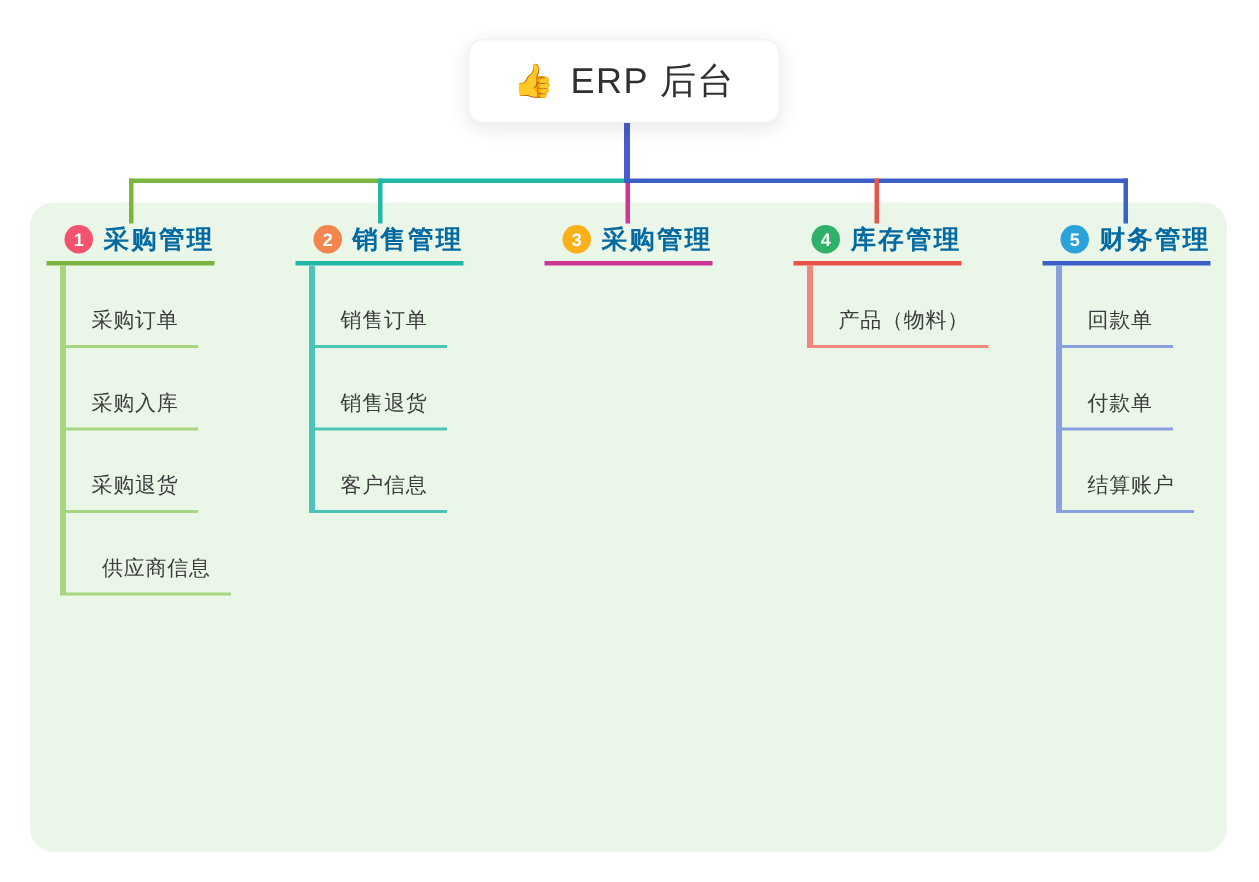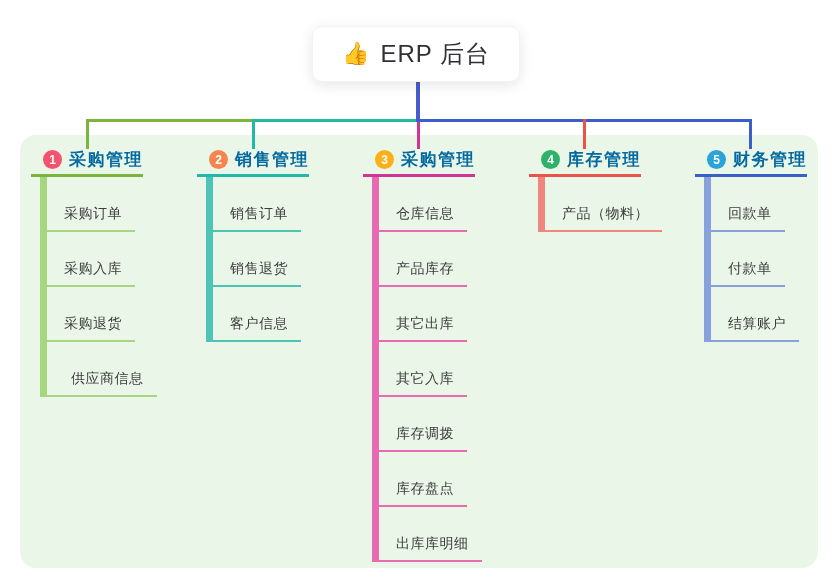--- a/index.html
+++ b/index.html
@@ -35,21 +35,21 @@
   .b3 { left:529px; }
   .b4 { left:695px; }
 
   .branch-title { display:flex; align-items:center; gap:7px; width:112px; height:28px;
     padding:0 0 4px 12px; border-bottom:3px solid #ccc; }
   .badge { flex:0 0 auto; width:19px; height:19px; border-radius:50%;
     color:#fff; font-size:12px; font-weight:700;
     display:flex; align-items:center; justify-content:center; }
   .branch-title .t { font-size:17px; font-weight:600; color:#0369a1; letter-spacing:1.5px; white-space:nowrap; }
 
-  .branch-items { margin-left:9px; border-left:7px solid #14b8a6; }
+  .branch-items { margin-left:9px; border-left:4px solid #14b8a6; }
   .item { height:55px; display:flex; align-items:flex-end; }
   .item-label { font-size:14px; color:#3c3c3c; letter-spacing:0.5px; line-height:1.1;
     padding:0 13px 9px 17px; border-bottom:2px solid #ccc; white-space:nowrap; }
 </style>
 </head>
 <body>
 
 <div class="panel" style="background: rgb(234, 246, 232);"></div>
 
 <div class="conn stem" style="background: rgb(74, 92, 201);"></div>
@@ -102,43 +102,20 @@
       <div class="item">
         <span class="item-label" style="border-bottom-color: rgb(78, 196, 182);">客户信息</span>
       </div>
     </div>
   </div>
 <div class="branch b2">
     <div class="branch-title" style="border-bottom-color: rgb(205, 54, 147);">
       <span class="badge" style="background: rgb(251, 176, 23);">3</span>
       <span class="t">采购管理</span>
     </div>
-    <div class="branch-items" style="border-left-color: rgb(232, 107, 177);">
-      <div class="item">
-        <span class="item-label" style="border-bottom-color: rgb(232, 107, 177);">仓库信息</span>
-      </div>
-      <div class="item">
-        <span class="item-label" style="border-bottom-color: rgb(232, 107, 177);">产品库存</span>
-      </div>
-      <div class="item">
-        <span class="item-label" style="border-bottom-color: rgb(232, 107, 177);">其它出库</span>
-      </div>
-      <div class="item">
-        <span class="item-label" style="border-bottom-color: rgb(232, 107, 177);">其它入库</span>
-      </div>
-      <div class="item">
-        <span class="item-label" style="border-bottom-color: rgb(232, 107, 177);">库存调拨</span>
-      </div>
-      <div class="item">
-        <span class="item-label" style="border-bottom-color: rgb(232, 107, 177);">库存盘点</span>
-      </div>
-      <div class="item">
-        <span class="item-label" style="border-bottom-color: rgb(232, 107, 177);">出库库明细</span>
-      </div>
-    </div>
   </div>
 <div class="branch b3">
     <div class="branch-title" style="border-bottom-color: rgb(232, 84, 74);">
       <span class="badge" style="background: rgb(46, 177, 104);">4</span>
       <span class="t">库存管理</span>
     </div>
     <div class="branch-items" style="border-left-color: rgb(240, 135, 126);">
       <div class="item">
         <span class="item-label" style="border-bottom-color: rgb(240, 135, 126);">产品（物料）</span>
       </div>

